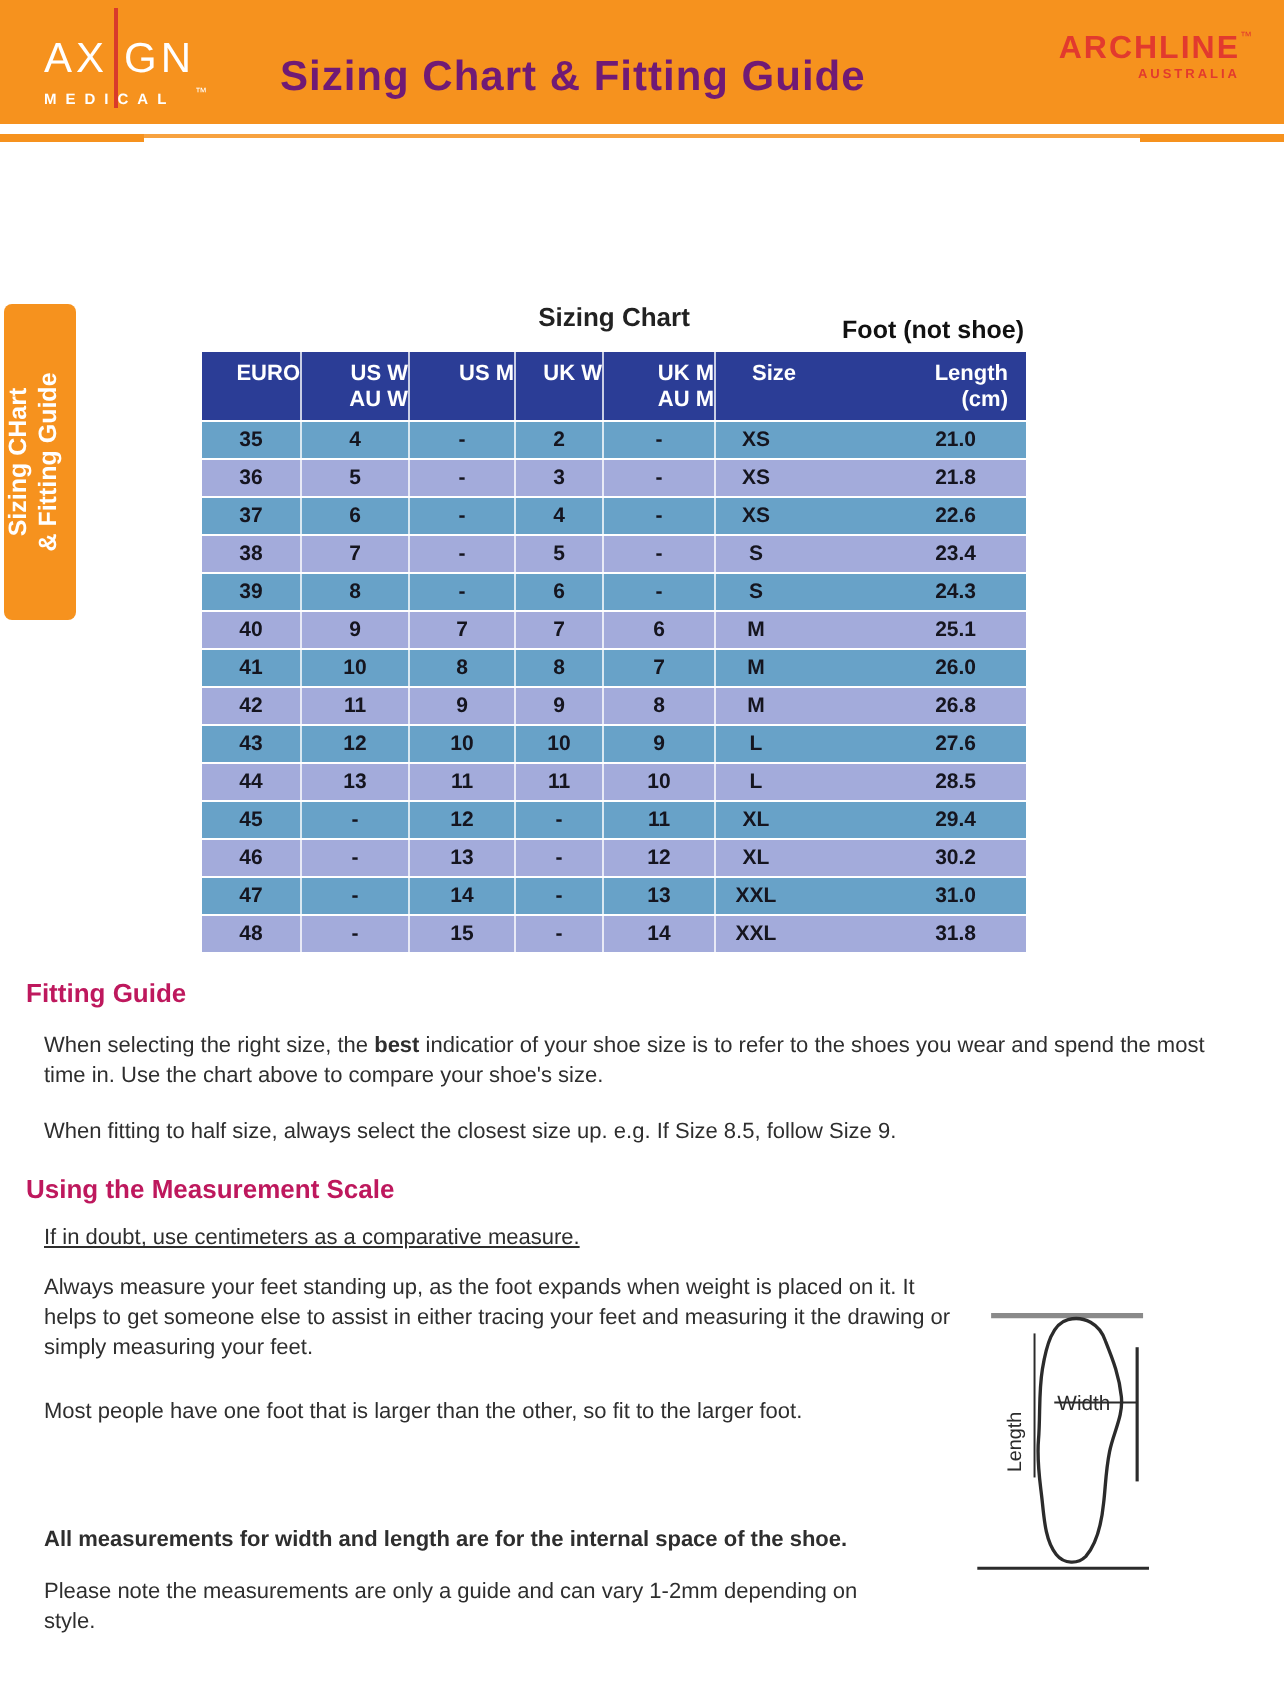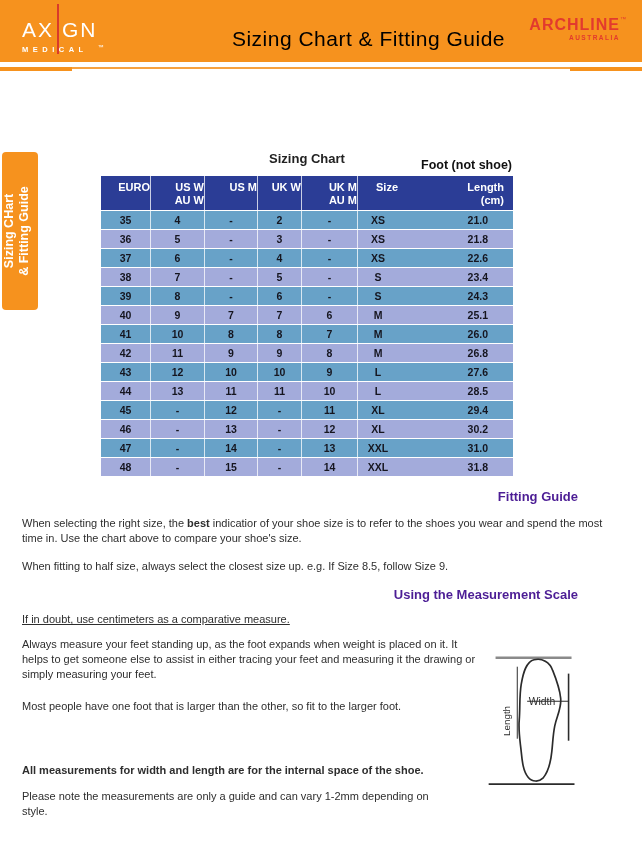--- a/index.html
+++ b/index.html
@@ -13,22 +13,22 @@
     width:642px;height:848px;position:relative;overflow:hidden;color:var(--ink);
   }
   
   .header{position:absolute;left:0;top:0;width:642px;height:62px;background:var(--orange);}
   .axign{position:absolute;left:22px;top:9px;width:100px;height:46px;color:#fff;}
   .axign-word{font-size:21px;letter-spacing:2px;display:flex;align-items:flex-end;padding-top:9px;}
   .i-gap{position:relative;width:8px;height:22px;display:inline-block;}
   .red-bar{position:absolute;left:3px;top:-16px;width:2px;height:50px;background:#D93A2B;}
   .axign-tm{font-size:6px;vertical-align:top;position:relative;top:8px;}
   .axign-sub{font-size:7.5px;font-weight:bold;letter-spacing:4.5px;margin-top:3px;}
-  .doc-title{position:absolute;left:140px;top:27px;width:365px;text-align:right;
-    color:#000000;font-size:21px;font-weight:normal;letter-spacing:.5px;}
+  .doc-title{position:absolute;left:140px;top:27px;width:365px;text-align:left;
+    color:#701a75;font-size:21px;font-weight:bold;letter-spacing:.5px;}
   .archline{position:absolute;right:16px;top:16px;width:110px;text-align:right;color:var(--red);}
   .arch-word{font-size:16px;font-weight:bold;letter-spacing:1px;}
   .arch-tm{font-size:6px;vertical-align:top;}
   .arch-sub{font-size:6.5px;font-weight:bold;letter-spacing:1.5px;margin-top:0;padding-right:6px;}
   
   .divider{position:absolute;left:0;top:66px;width:642px;height:5px;}
   .div-thin{position:absolute;left:0;top:1px;width:642px;height:2px;background:var(--orange);opacity:.85;}
   .div-thick-l{position:absolute;left:0;top:1px;width:72px;height:4px;background:var(--orange);}
   .div-thick-r{position:absolute;right:0;top:1px;width:72px;height:4px;background:var(--orange);}
   
@@ -46,22 +46,22 @@
   .size-table th{background:var(--navy);color:#fff;font-size:11px;font-weight:bold;
     vertical-align:top;padding-top:5px;height:34px;line-height:13px;text-align:right;}
   .size-table td{height:18px;text-align:center;font-size:10.5px;font-weight:bold;
     color:var(--cell-ink);vertical-align:middle;}
   .size-table tbody tr:nth-child(odd) td{background:var(--steel);}
   .size-table tbody tr:nth-child(even) td{background:var(--peri);}
   .size-table .sep{border-right:1px solid rgba(255,255,255,.75);}
   .size-table .col-length{text-align:right;padding-right:25px;}
   .size-table th.col-length{padding-right:9px;}
   
-  .sec-heading{position:absolute;left:38px;width:540px;text-align:right;
-    font-size:13px;font-weight:bold;color:#4c1d95;}
+  .sec-heading{position:absolute;left:13px;width:540px;text-align:left;
+    font-size:13px;font-weight:bold;color:#be185d;}
   .para{position:absolute;left:22px;font-size:11px;line-height:15px;color:var(--ink);}
   #p1{top:516px;width:600px;}
   #p2{top:559px;width:600px;}
   #p3{top:612px;width:480px;text-decoration:underline;}
   #p4{top:637px;width:462px;}
   #p5{top:699px;width:480px;}
   #p6{top:763px;width:480px;font-weight:bold;}
   #p7{top:789px;width:420px;}
   
   .foot-diagram{position:absolute;left:487px;top:645px;width:100px;height:148px;}

